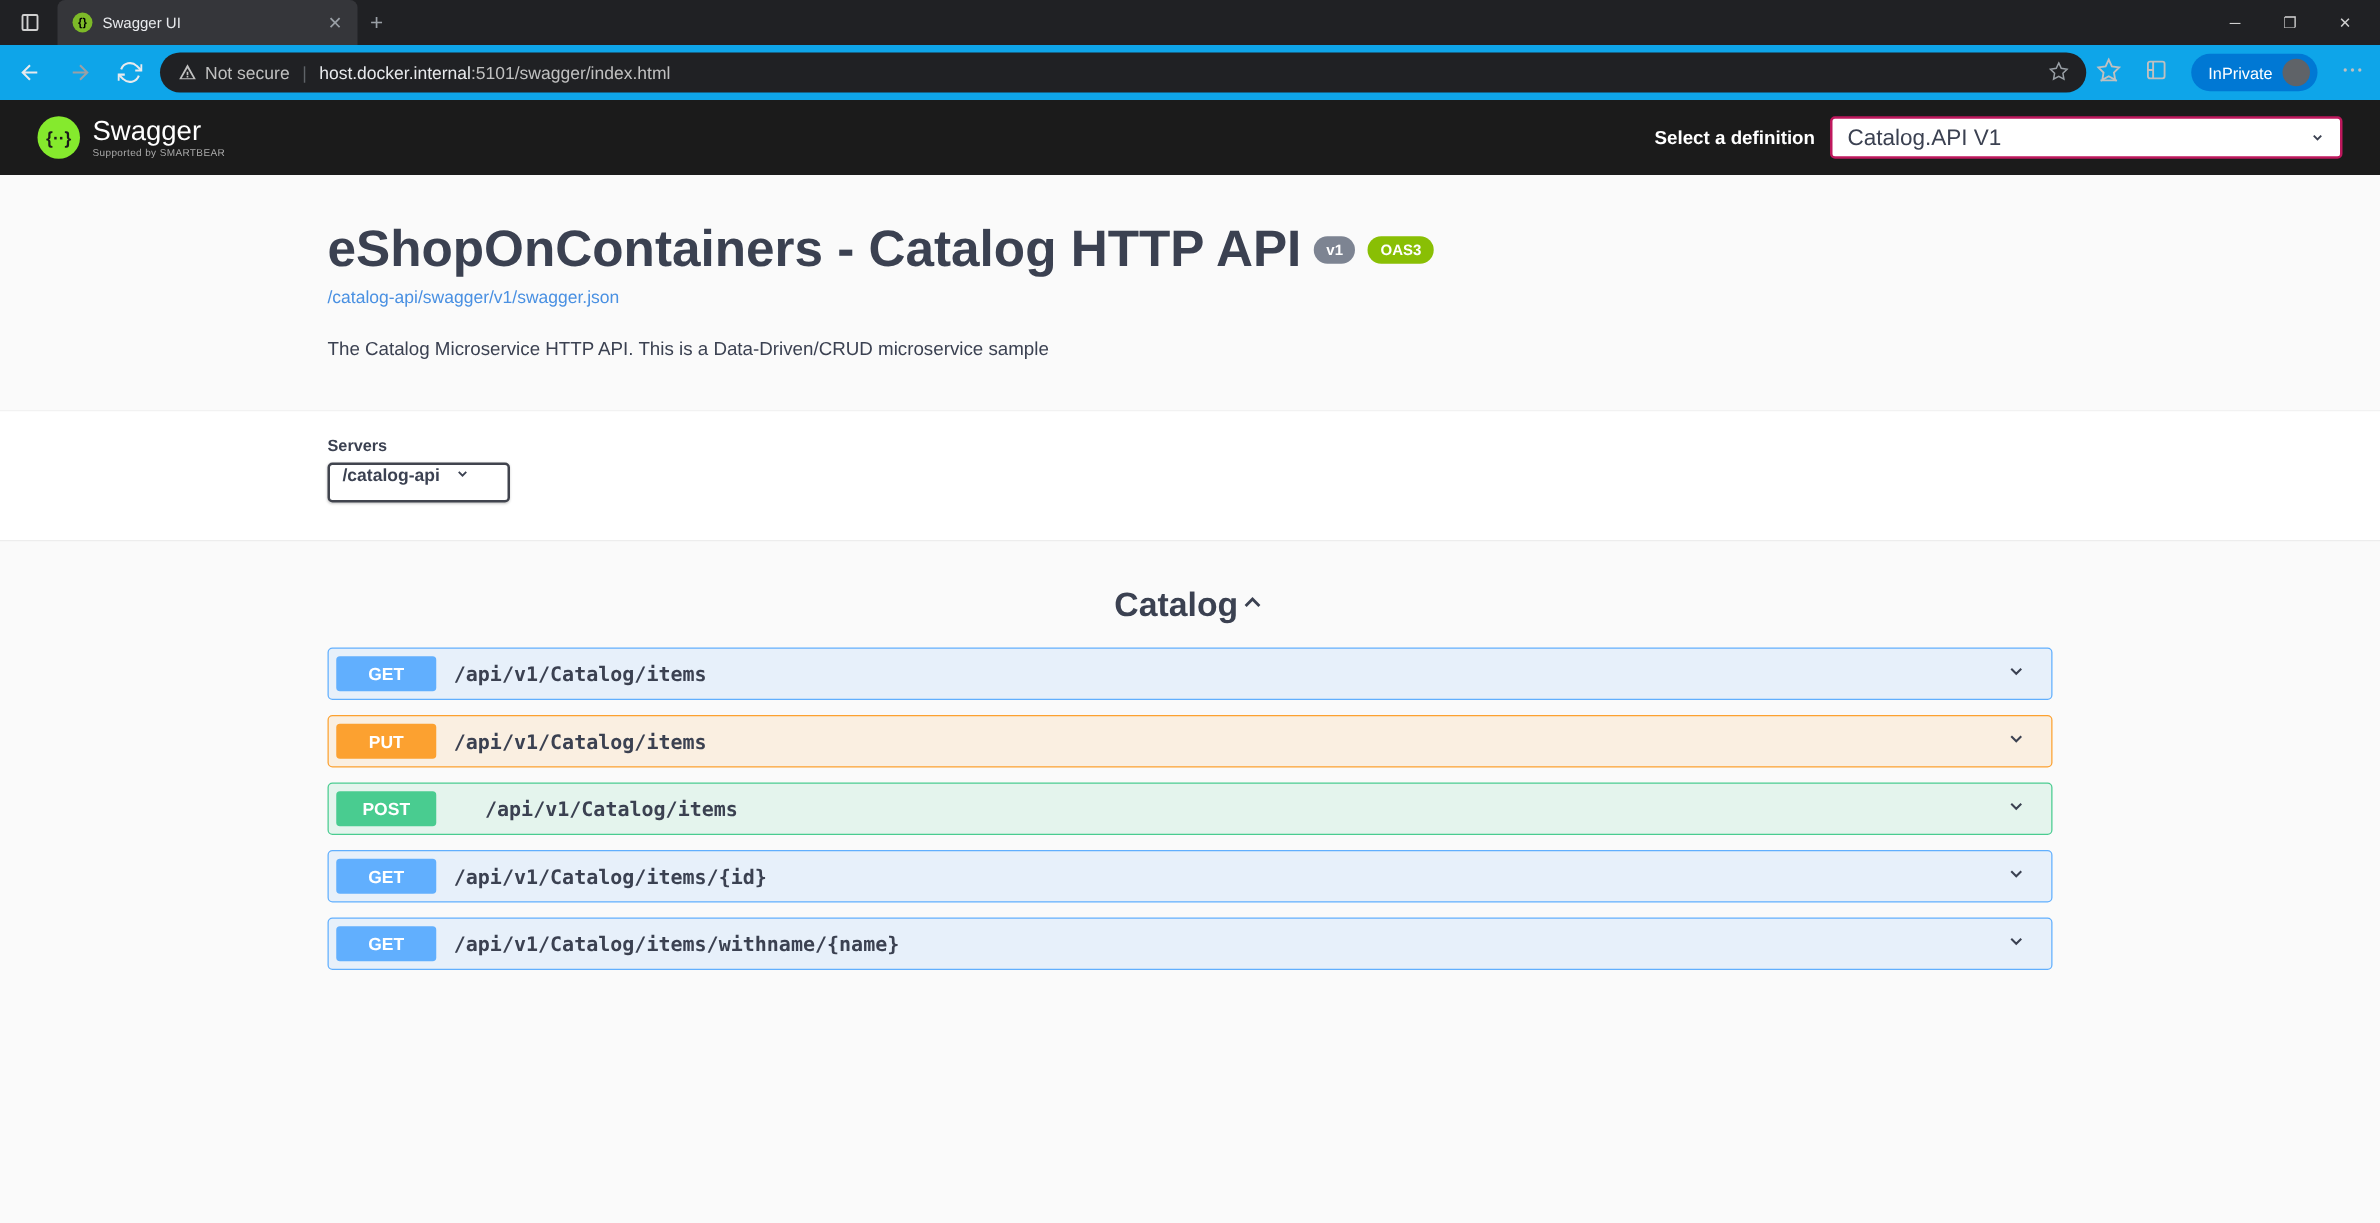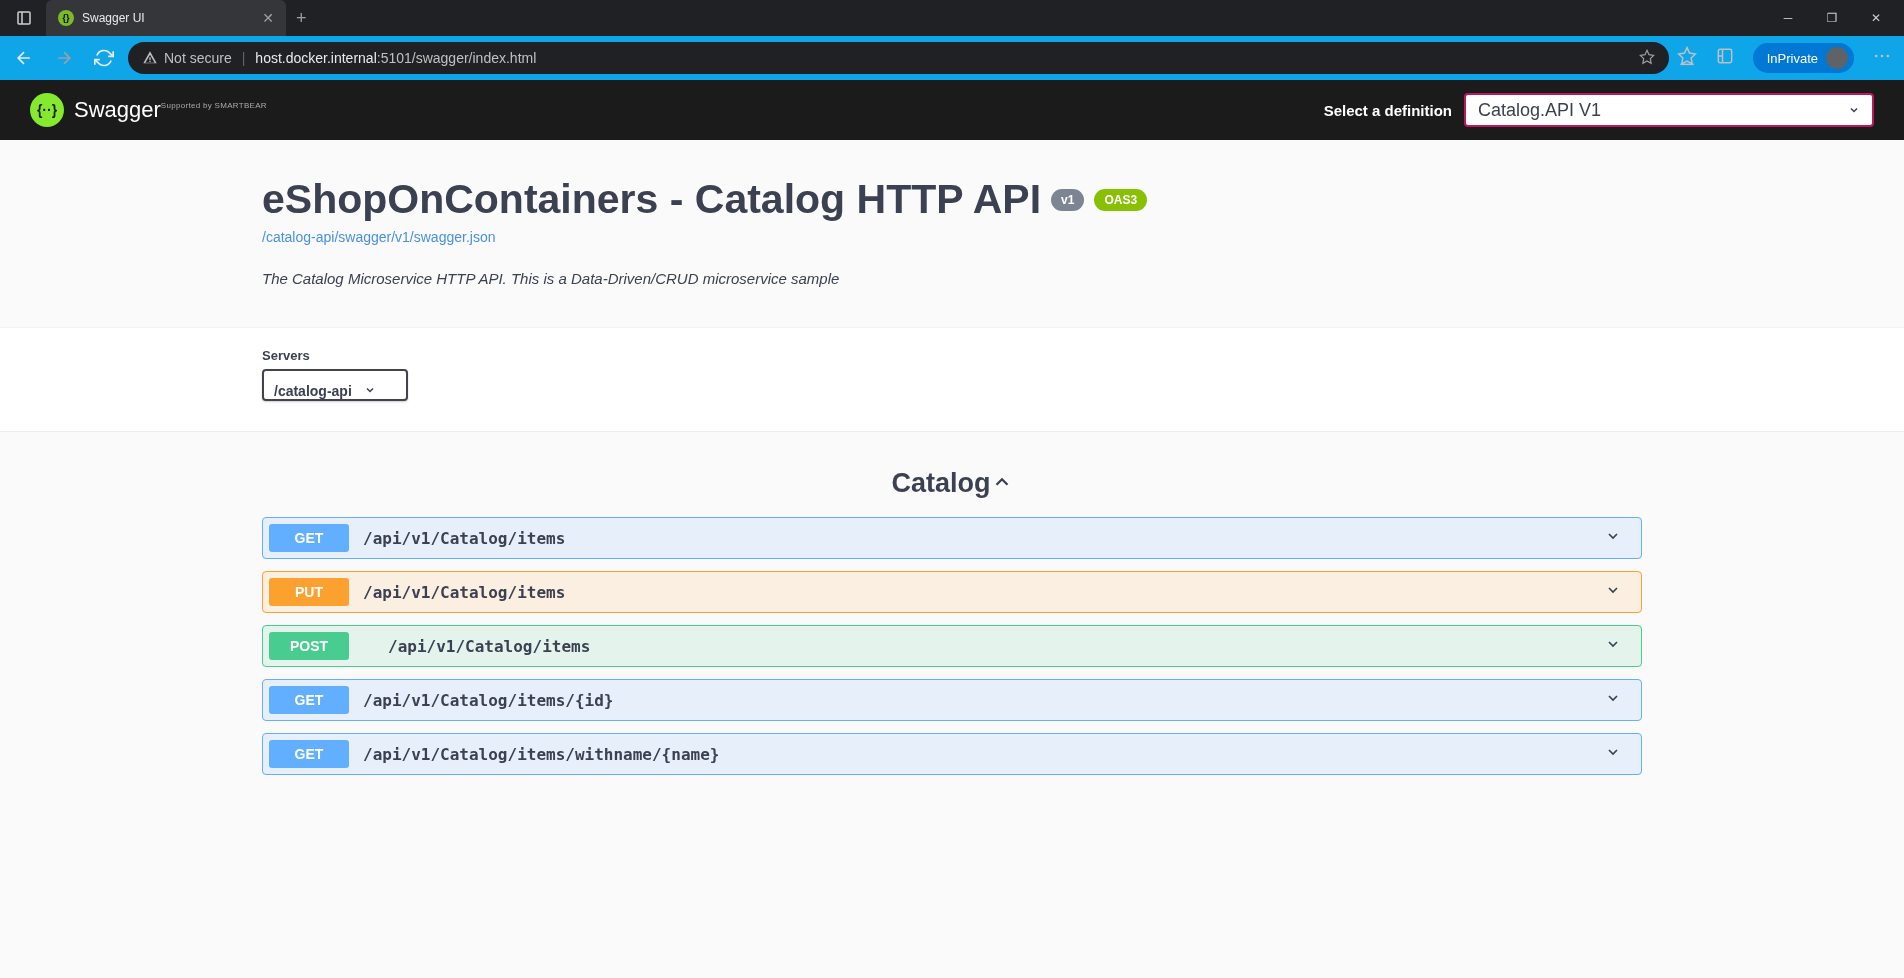--- a/index.html
+++ b/index.html
@@ -27,39 +27,39 @@
 .addr-divider { color: #5f6368; }
 .addr-spacer { flex: 1; }
 .right-icons { display: flex; align-items: center; gap: 18px; color: #c0c0c0; padding-right: 4px; }
 .inprivate-pill { background: #0078d4; color: #fff; border-radius: 16px; padding: 4px 6px 4px 14px; display: flex; align-items: center; gap: 8px; font-size: 13px; }
 .avatar { width: 22px; height: 22px; border-radius: 50%; background: #5f6368; }
 
 
 .topbar { background: #1b1b1b; height: 60px; display: flex; align-items: center; padding: 0 30px; }
 .swagger-logo { display: flex; align-items: center; gap: 10px; }
 .swagger-logo-icon { width: 34px; height: 34px; border-radius: 50%; background: #85ea2d; display: flex; align-items: center; justify-content: center; color: #1b1b1b; font-weight: bold; font-size: 14px; }
-.swagger-logo-text { color: #fff; font-size: 22px; font-weight: 500; display: flex; flex-direction: row; line-height: 1; }
+.swagger-logo-text { color: #fff; font-size: 22px; font-weight: 500; display: flex; flex-direction: column; line-height: 1; }
 .swagger-logo-text .sub { font-size: 8px; color: #aaa; letter-spacing: 0.3px; margin-top: 3px; }
 .topbar-spacer { flex: 1; }
 .def-label { color: #fff; font-weight: 700; font-size: 15px; margin-right: 12px; }
 .def-select { background: #fff; border: 2px solid #be185d; border-radius: 4px; height: 34px; width: 410px; padding: 0 12px; display: flex; align-items: center; justify-content: space-between; font-size: 18px; color: #3b4151; }
 
 
 .info-section { background: #fafafa; padding: 36px 0 40px; }
 .wrapper { max-width: 1420px; margin: 0 auto; padding: 0 20px; }
 .api-title { font-size: 41px; font-weight: 700; color: #3b4151; display: flex; align-items: center; gap: 10px; flex-wrap: wrap; }
 .badge-version { background: #7d8492; color: #fff; border-radius: 14px; padding: 4px 10px; font-size: 12px; font-weight: 700; }
 .badge-oas { background: #89bf04; color: #fff; border-radius: 14px; padding: 4px 10px; font-size: 12px; font-weight: 700; }
 .api-link { color: #4990e2; font-size: 14px; margin-top: 6px; display: inline-block; }
-.api-desc { margin-top: 24px; font-size: 15px; color: #3b4151; font-style: italic; }
+.api-desc { margin-top: 24px; font-size: 15px; color: #3b4151; }
 
 
 .servers-section { background: #fff; padding: 20px 0 30px; border-top: 1px solid rgba(0,0,0,0.05); }
 .servers-label { font-size: 13px; font-weight: 700; color: #3b4151; margin-bottom: 6px; }
-.servers-select { border: 2px solid #41444e; border-radius: 4px; height: 32px; padding: 0 30px 0 10px; font-size: 14px; font-weight: 700; display: inline-flex; align-items: flex-end; gap: 12px; background: #fff; box-shadow: 0 1px 2px rgba(0,0,0,0.2); }
+.servers-select { border: 2px solid #41444e; border-radius: 4px; height: 32px; padding: 0 30px 0 10px; font-size: 14px; font-weight: 700; display: inline-flex; align-items: flex-start; gap: 12px; background: #fff; box-shadow: 0 1px 2px rgba(0,0,0,0.2); }
 
 
 .ops-section { background: #fafafa; padding: 26px 0 40px; border-top: 1px solid rgba(0,0,0,0.05); }
 .tag-header { display: flex; align-items: center; justify-content: center; padding: 10px 6px 18px; }
 .tag-name { font-size: 27px; font-weight: 700; color: #3b4151; }
 .opblock { border: 1px solid; border-radius: 4px; margin-bottom: 12px; display: flex; align-items: center; padding: 6px; }
 .opblock-get { background: rgba(97,175,254,0.12); border-color: #61affe; }
 .opblock-put { background: rgba(252,161,48,0.12); border-color: #fca130; }
 .opblock-post { background: rgba(73,204,144,0.12); border-color: #49cc90; gap: 25px; }
 .method-badge { color: #fff; font-weight: 700; font-size: 14px; min-width: 80px; text-align: center; border-radius: 3px; padding: 6px 0; margin-right: 14px; }

